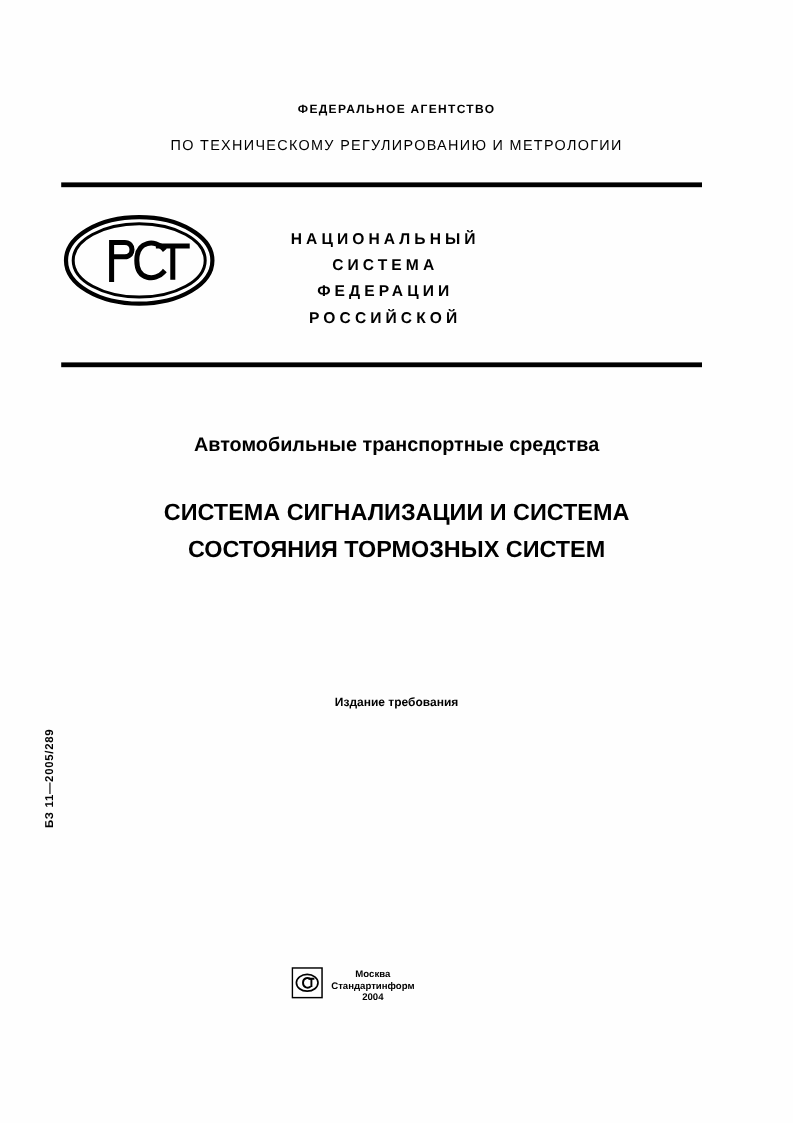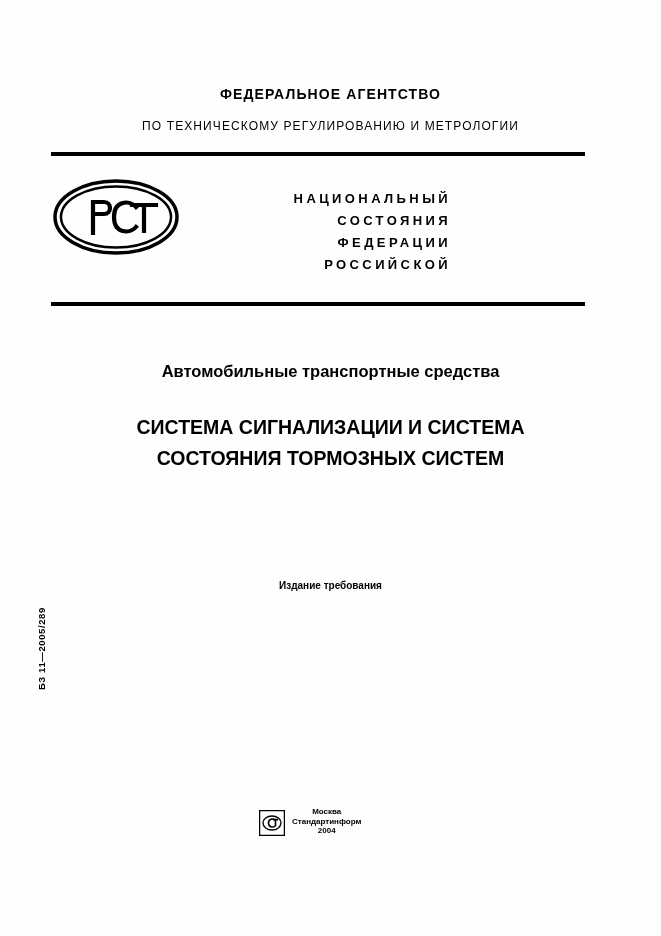--- a/index.html
+++ b/index.html
@@ -23,21 +23,21 @@
 
   
   .agency {
     position: absolute;
     left: 50px;
     top: 86px;
     width: 561px;
     text-align: center;
   }
   .agency .line1 {
-    font-size: 14px;
+    font-size: 10px;
     font-weight: bold;
     letter-spacing: 1.1px;
     margin-bottom: 17px;
   }
   .agency .line2 {
     font-size: 12px;
     font-weight: normal;
     letter-spacing: 1.1px;
   }
 
@@ -62,24 +62,24 @@
     position: absolute;
     left: 52px;
     top: 178px;
     width: 128px;
     height: 78px;
   }
 
   
   .std-block {
     position: absolute;
-    left: 219px;
+    left: 205px;
     top: 188px;
     width: 232px;
-    text-align: right;
+    text-align: center;
     font-size: 13px;
     font-weight: bold;
     letter-spacing: 3.4px;
     line-height: 22px;
   }
   .gost-block {
     position: absolute;
     left: 455px;
     top: 186px;
     width: 180px;
@@ -138,25 +138,25 @@
     letter-spacing: 0.6px;
     transform: rotate(-90deg);
     transform-origin: left top;
     white-space: nowrap;
     width: 110px;
   }
 
   
   .publisher {
     position: absolute;
-    left: 259px;
+    left: 243px;
     top: 806px;
     width: 200px;
     display: flex;
-    align-items: flex-end;
+    align-items: flex-start;
     gap: 7px;
   }
   .pub-logo {
     width: 26px;
     height: 26px;
     flex: none;
   }
   .pub-text {
     font-size: 8px;
     font-weight: bold;
@@ -186,21 +186,21 @@
       <path d="M41 55 L41 24 L52 24 C60 24 60 36 52 36 L41 36" fill="none" stroke="#000" stroke-width="4.2" stroke-linecap="square"></path>
 
       <path d="M84 29 C78 22 62 22 62 39 C62 56 78 56 84 49" fill="none" stroke="#000" stroke-width="4.2" stroke-linecap="square"></path>
 
       <path d="M80 27 L104 27 M92 27 L92 53" fill="none" stroke="#000" stroke-width="4.2" stroke-linecap="square"></path>
     </svg>
   </div>
 
   <div class="std-block">
     <div>НАЦИОНАЛЬНЫЙ</div>
-    <div>СОСТОЯНИЯ</div>
+    <div>СИСТЕМА</div>
     <div>ФЕДЕРАЦИИ</div>
     <div>РОССИЙСКОЙ</div>
   </div>
 
 
   <div class="title-sub">Автомобильные транспортные средства</div>
   <div class="title-main">
     <div>СИСТЕМА СИГНАЛИЗАЦИИ И СИСТЕМА</div>
     <div>СОСТОЯНИЯ ТОРМОЗНЫХ СИСТЕМ</div>
   </div>

